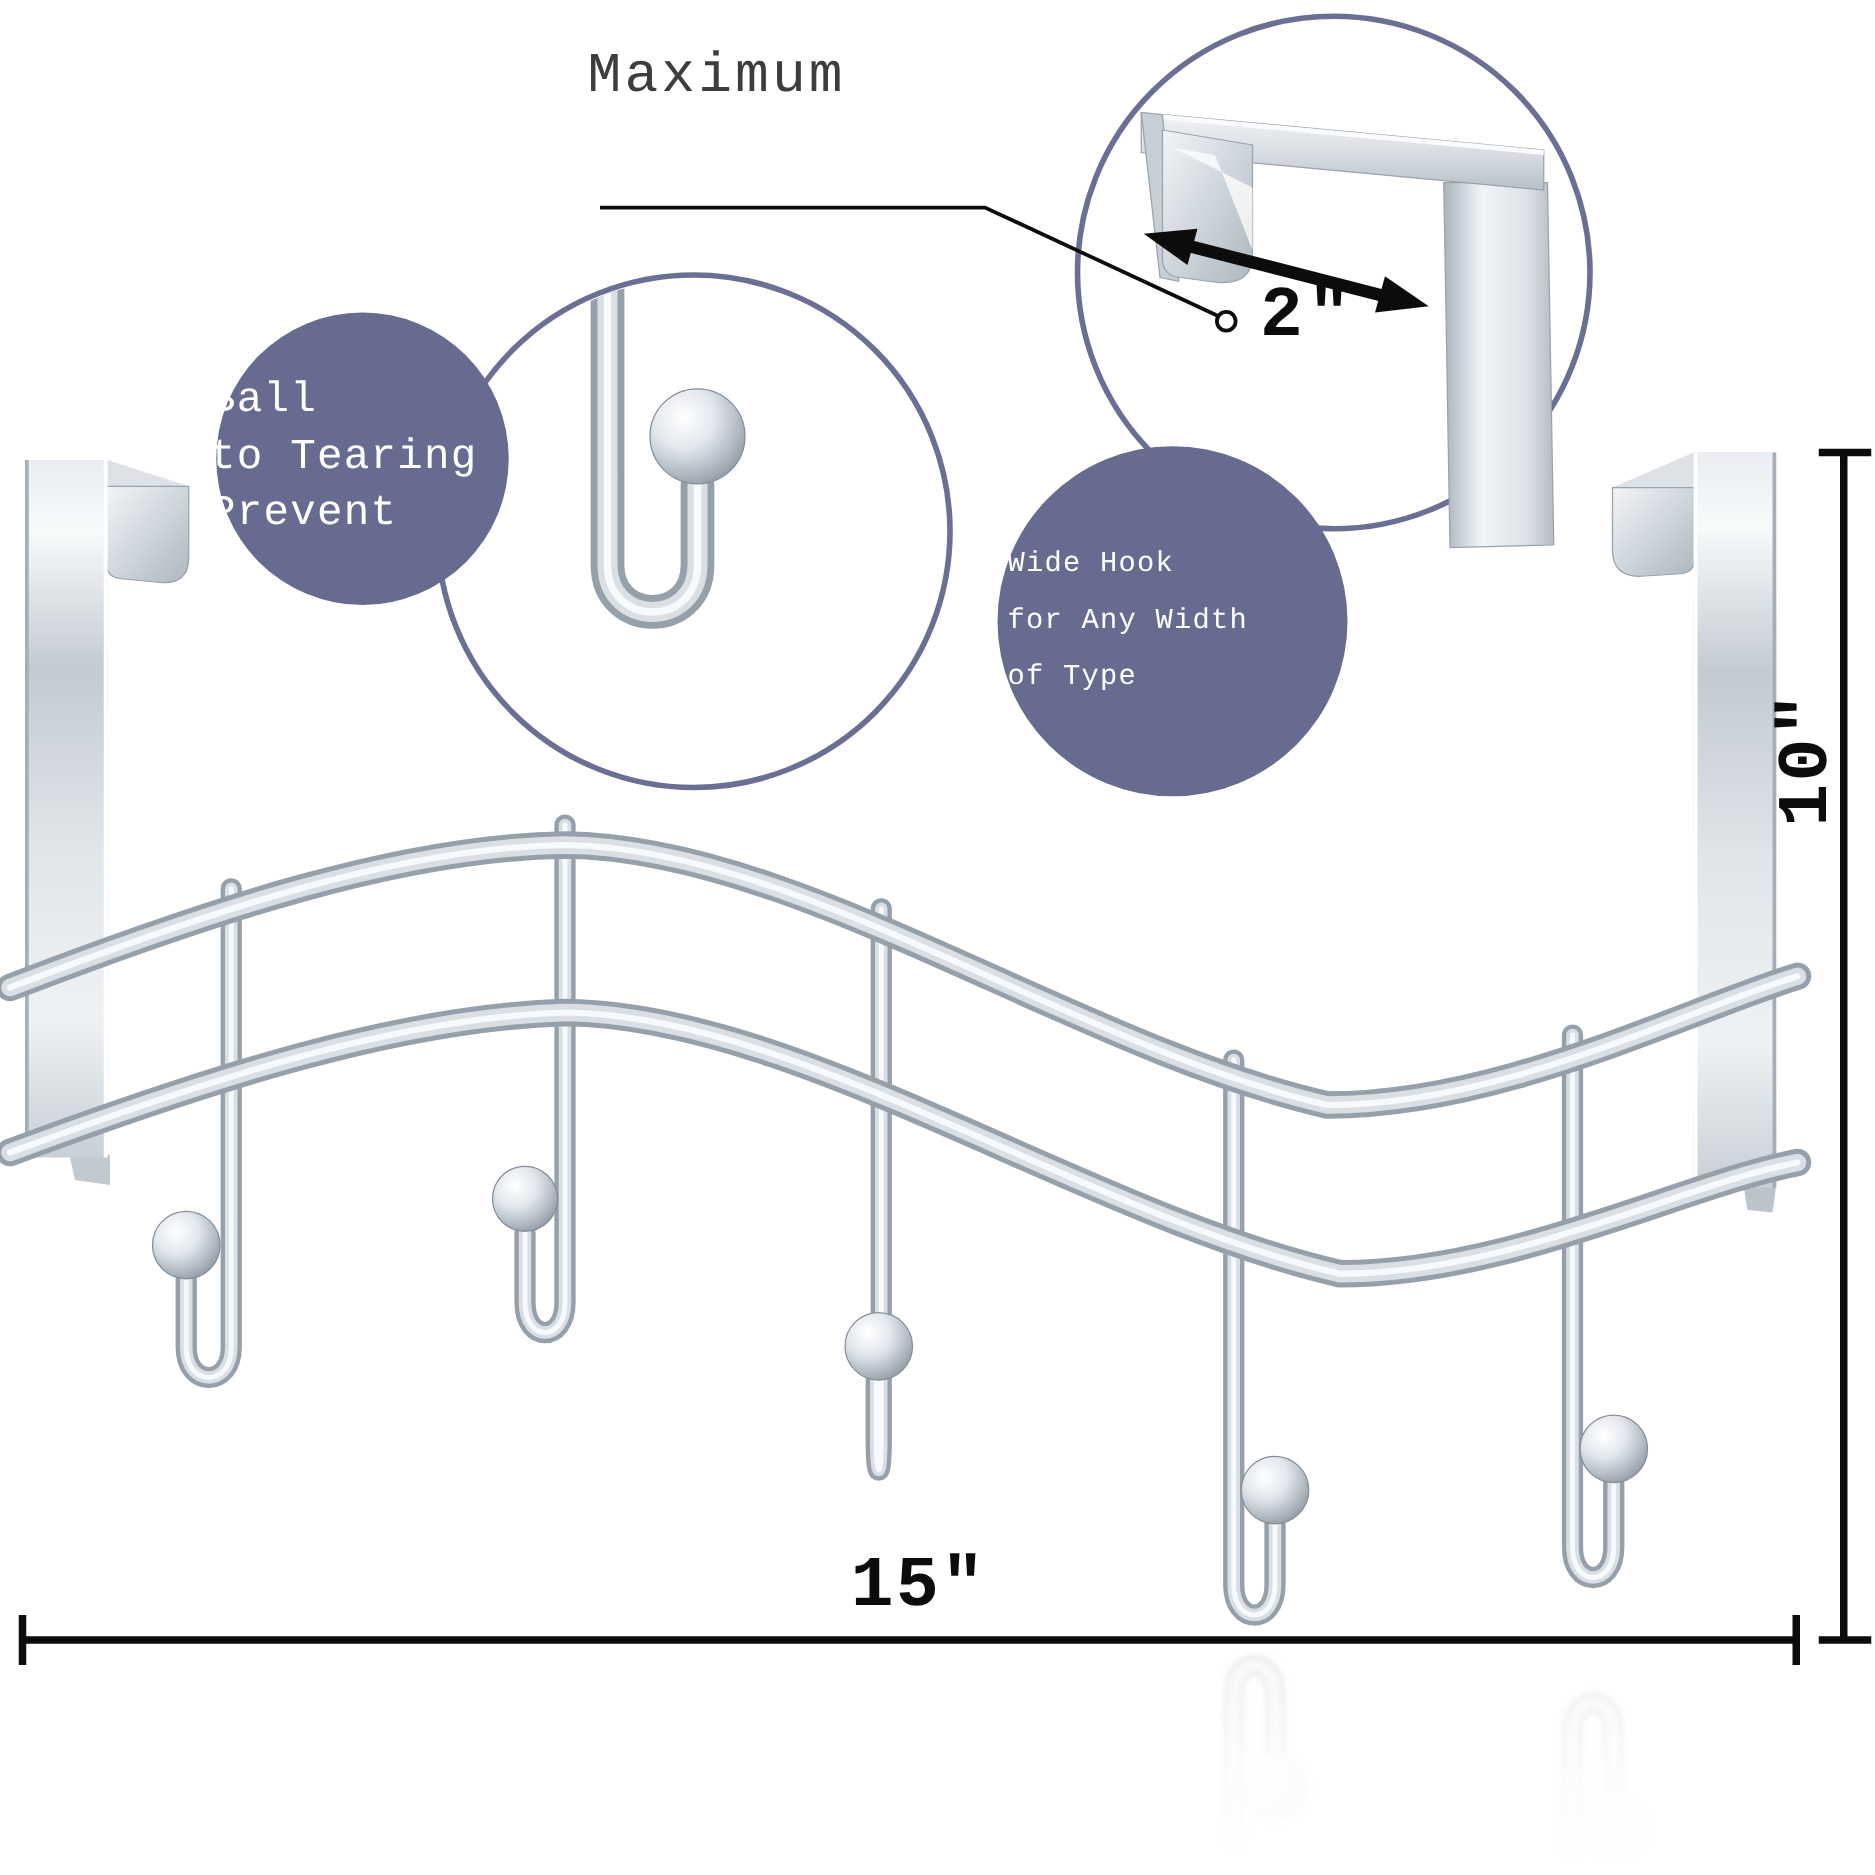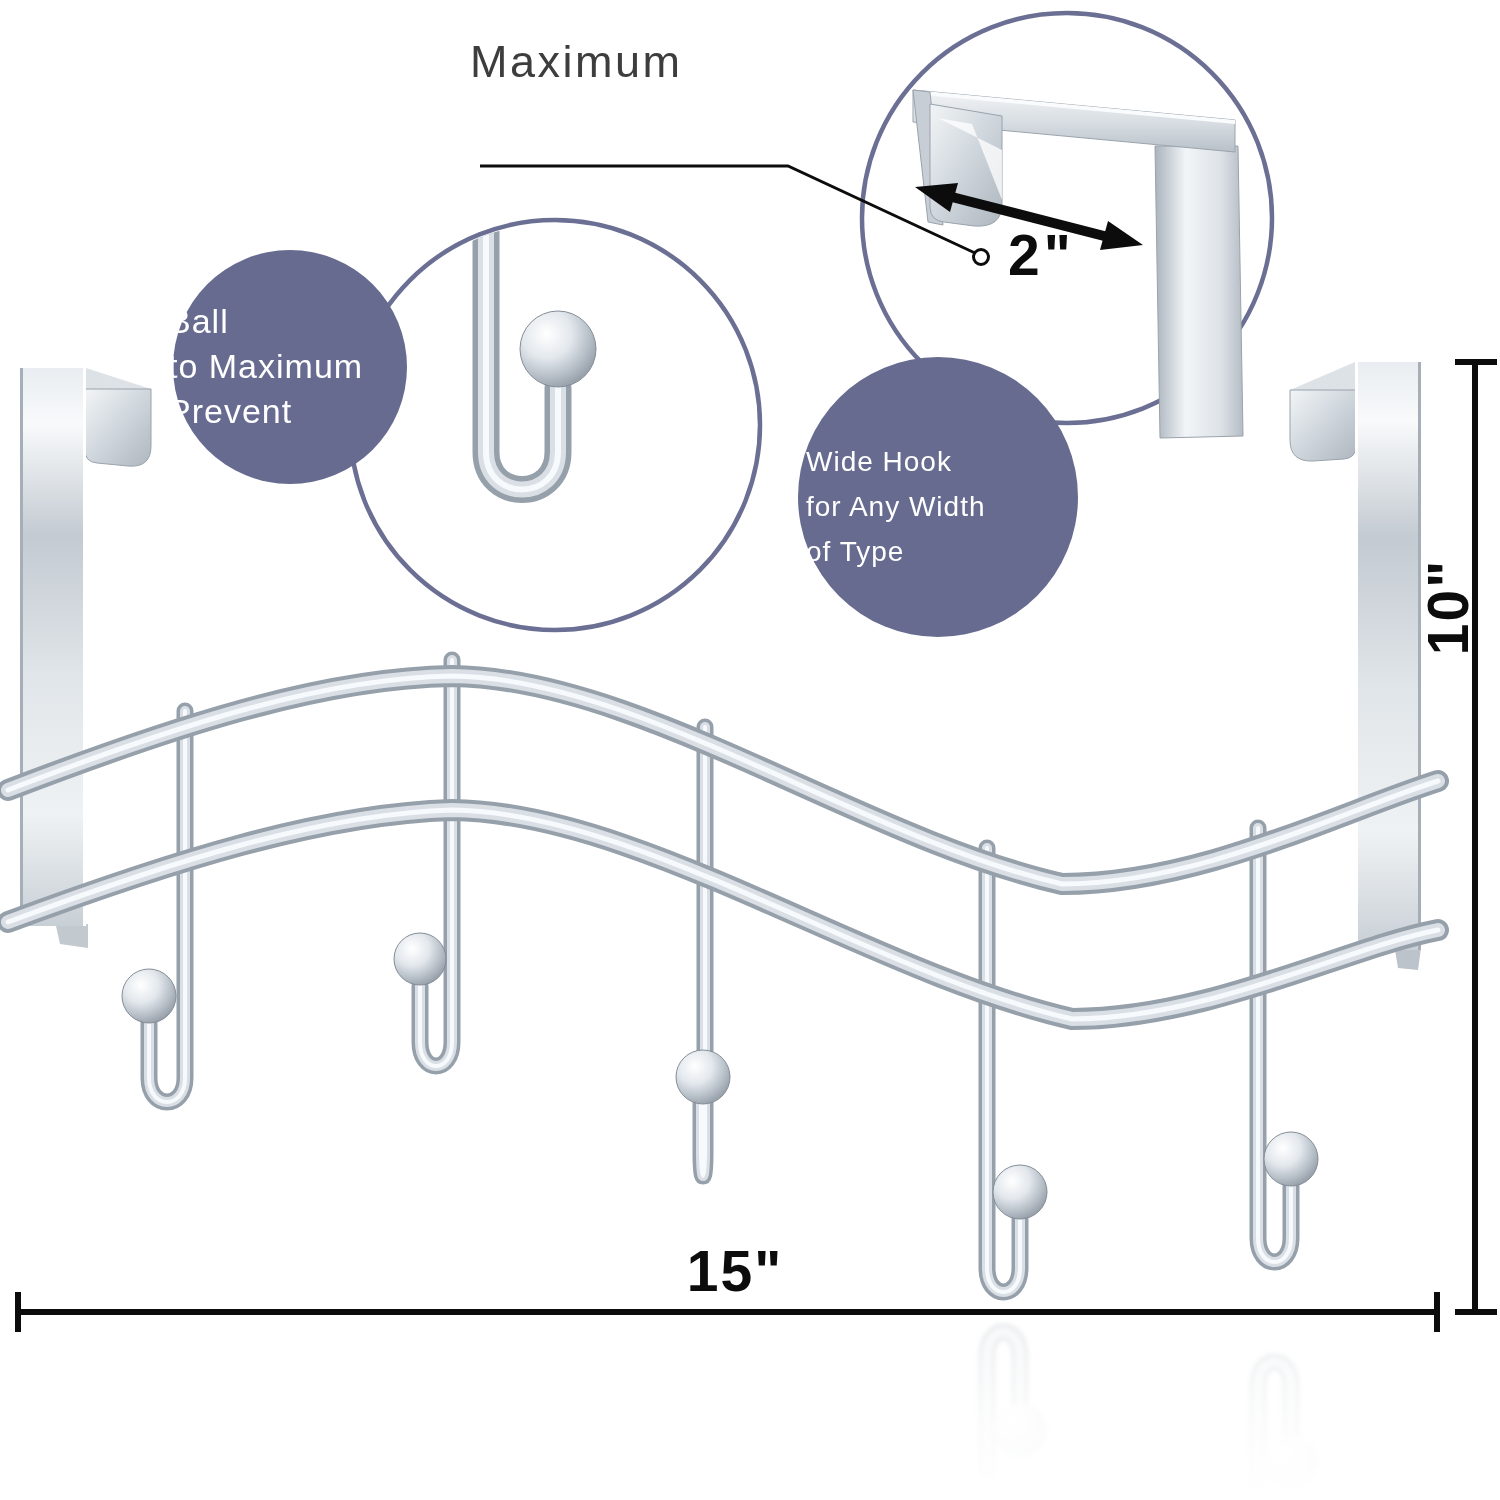--- a/index.html
+++ b/index.html
@@ -1,31 +1,31 @@
 <!DOCTYPE html>
 <html><head>
 <meta charset="utf-8">
 <style>
   html,body{margin:0;padding:0;background:#ffffff;}
   .stage{
     position:relative;width:1500px;height:1500px;background:#ffffff;overflow:hidden;
-    font-family:Liberation Sans, sans-serif;
+    font-family:Liberation Mono, monospace;
   }
   .stage svg{position:absolute;left:0;top:0;width:1500px;height:1500px;}
   .txt{position:absolute;white-space:pre-line;}
   .headline{
     left:470px;top:34px;width:340px;
     font-size:45px;line-height:56px;letter-spacing:2.5px;
     color:#3d3d3d;font-weight:400;
   }
   .circle-text{
     color:#ffffff;letter-spacing:1px;font-weight:400;
   }
   .ball-text{left:168px;top:299px;width:244px;font-size:34px;line-height:45px;}
-  .wide-text{left:806px;top:429px;width:264px;font-size:28px;line-height:45px;margin-top:10px;}
+  .wide-text{left:806px;top:429px;width:264px;font-size:23px;line-height:45px;}
   .dim{color:#0c0c0c;font-weight:bold;}
   .dim-2{left:1008px;top:222px;font-size:57px;letter-spacing:4px;}
   .dim-15{left:655px;top:1238px;width:160px;text-align:center;font-size:57px;letter-spacing:2px;}
   .dim-10{
     left:1377px;top:577px;width:136px;height:60px;text-align:center;
     font-size:57px;letter-spacing:2px;transform:rotate(-90deg);
   }
 </style>
 </head>
 <body>
@@ -199,20 +199,20 @@
     <polyline points="480,166 788,166 975,253" fill="none" stroke="#0c0c0c" stroke-width="3"></polyline>
     <circle cx="981" cy="257" r="7.5" fill="#ffffff" stroke="#0c0c0c" stroke-width="3"></circle>
   </g>
 
   <circle cx="290" cy="367" r="117" fill="#676b90"></circle>
   <circle cx="938" cy="497" r="140" fill="#676b90"></circle>
 </svg>
 
   <div class="txt headline"><span>Maximum</span><br></div>
 
-  <div class="txt circle-text ball-text"><span>Ball</span><br><span>to Maximum</span><br><span>Prevent</span></div>
+  <div class="txt circle-text ball-text"><span>Ball</span><br><span>to Tearing</span><br><span>Prevent</span></div>
 
   <div class="txt circle-text wide-text"><span>Wide Hook</span><br><span>for Any Width</span><br><span>of Type</span></div>
 
   <div class="txt dim dim-2">2"</div>
   <div class="txt dim dim-15">15"</div>
   <div class="txt dim dim-10">10"</div>
 </div>
 
 </body></html>

